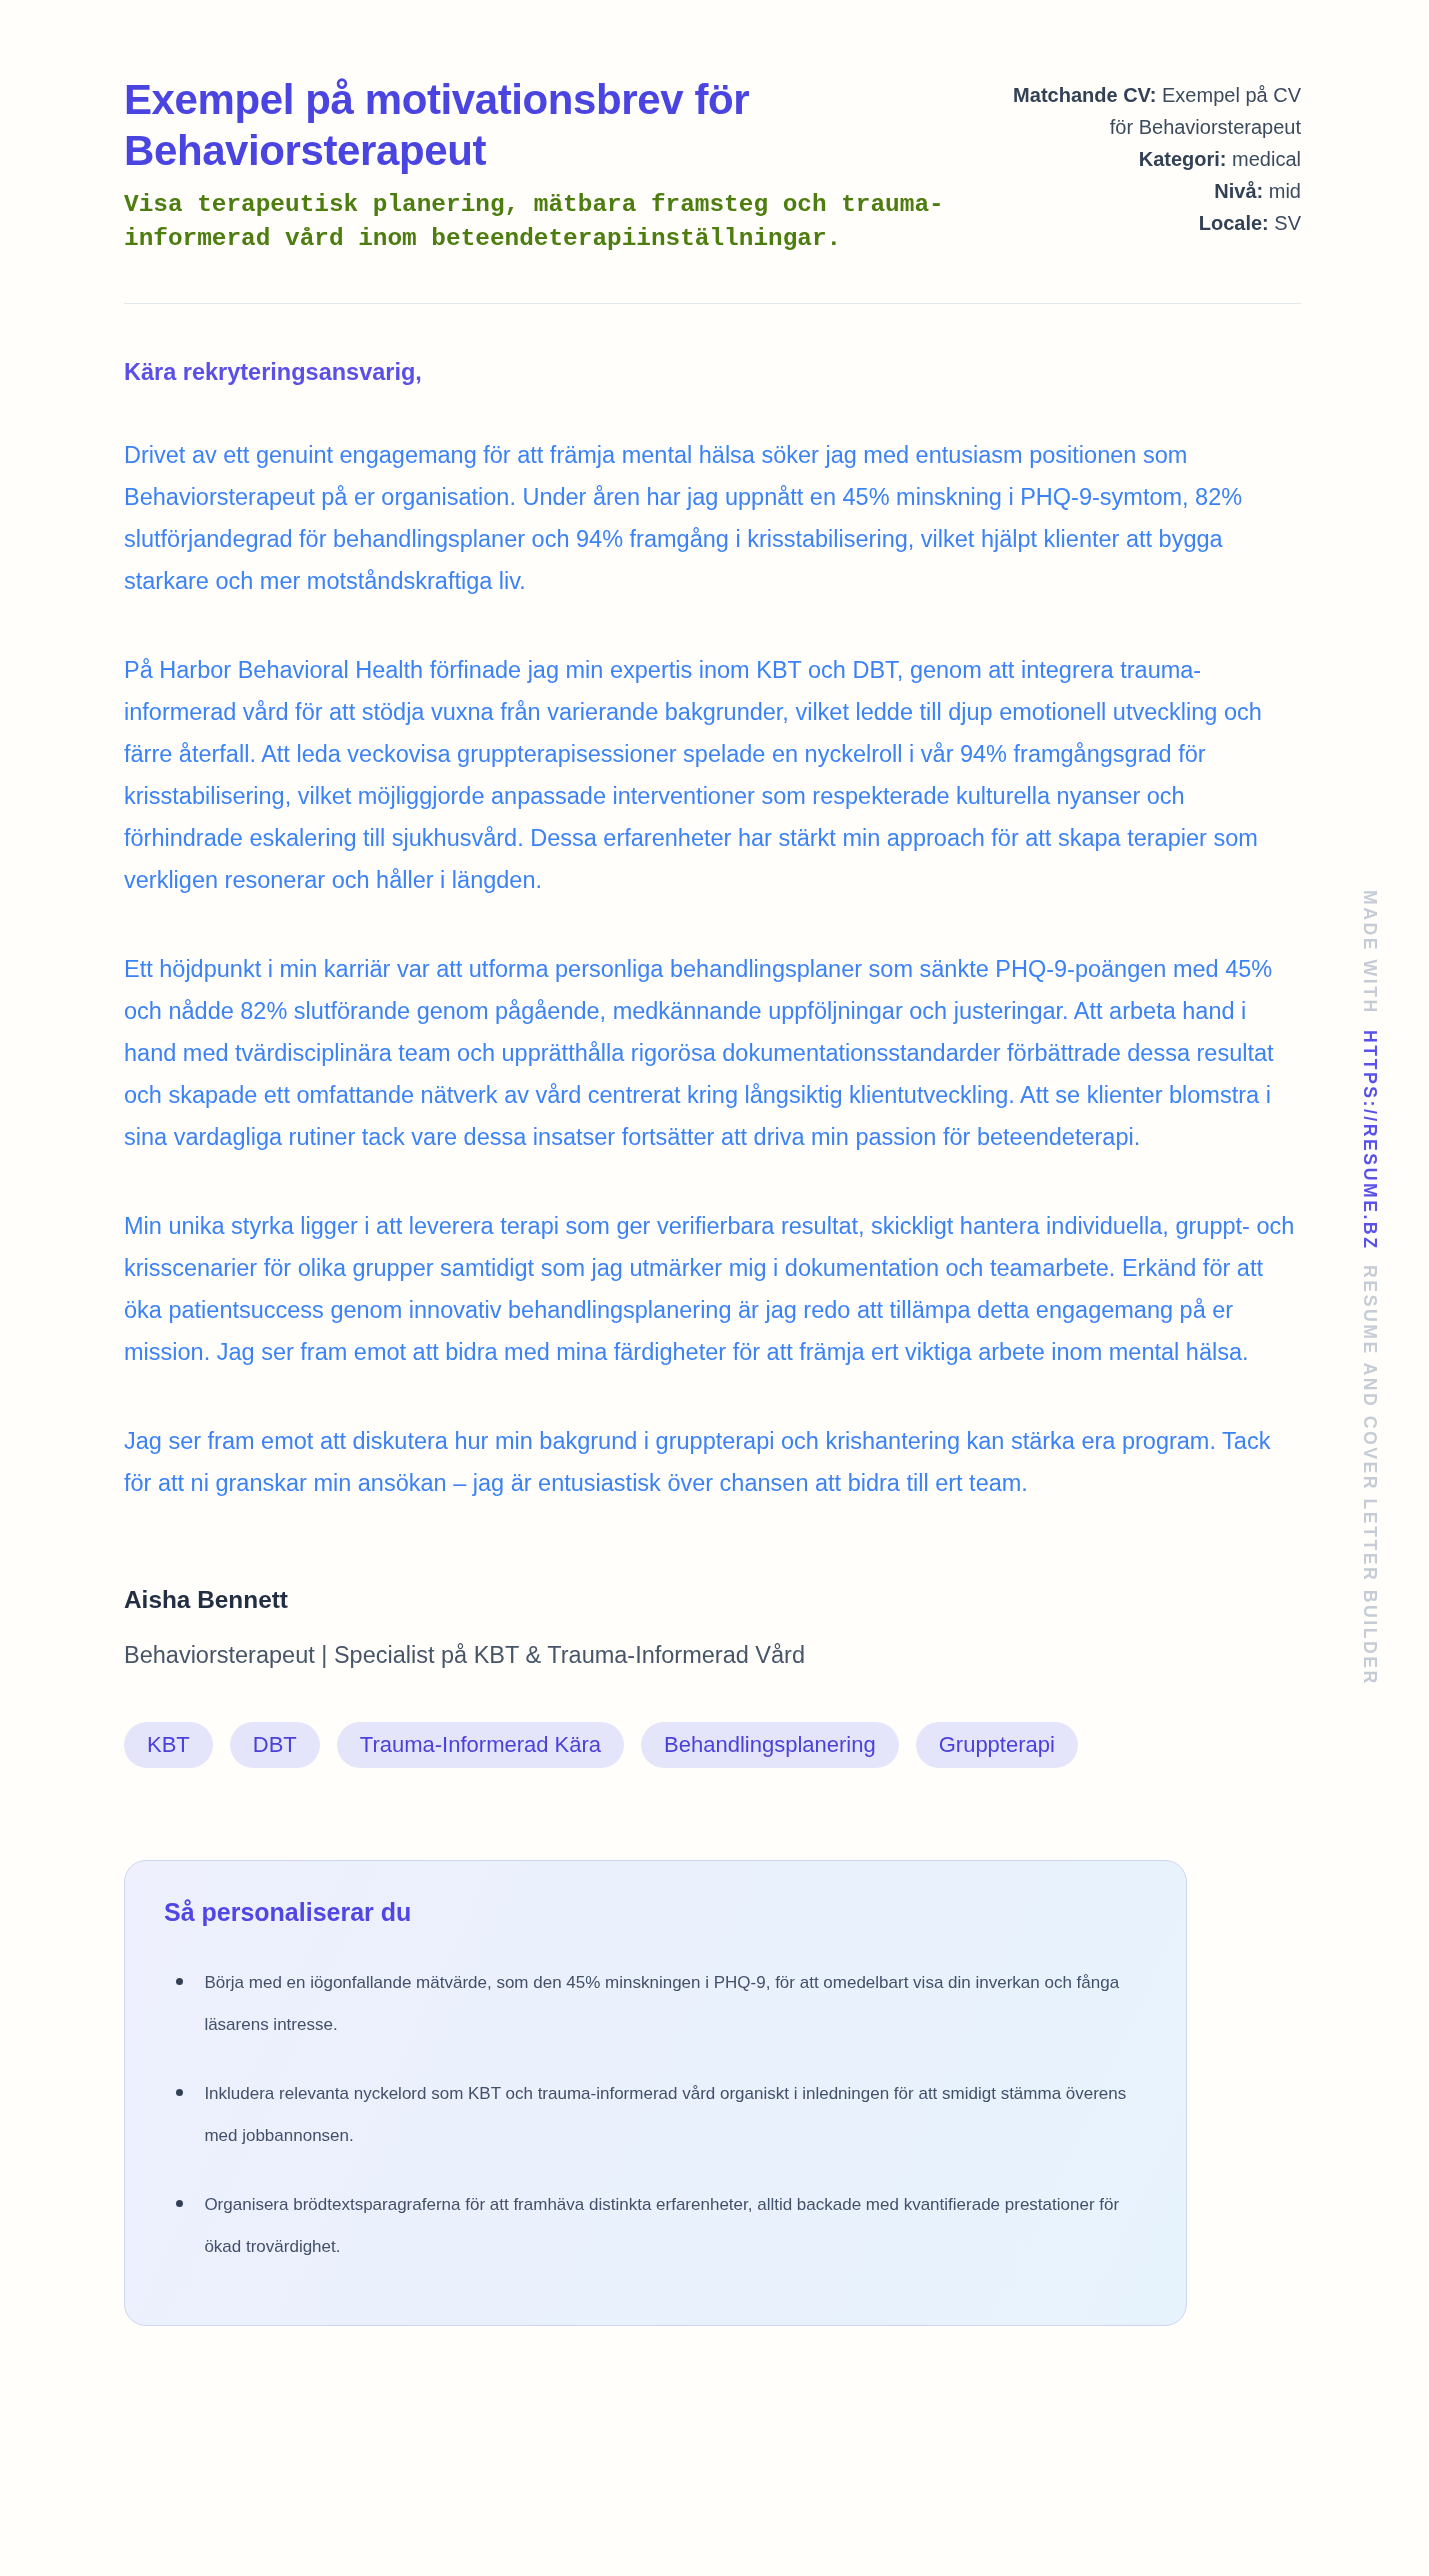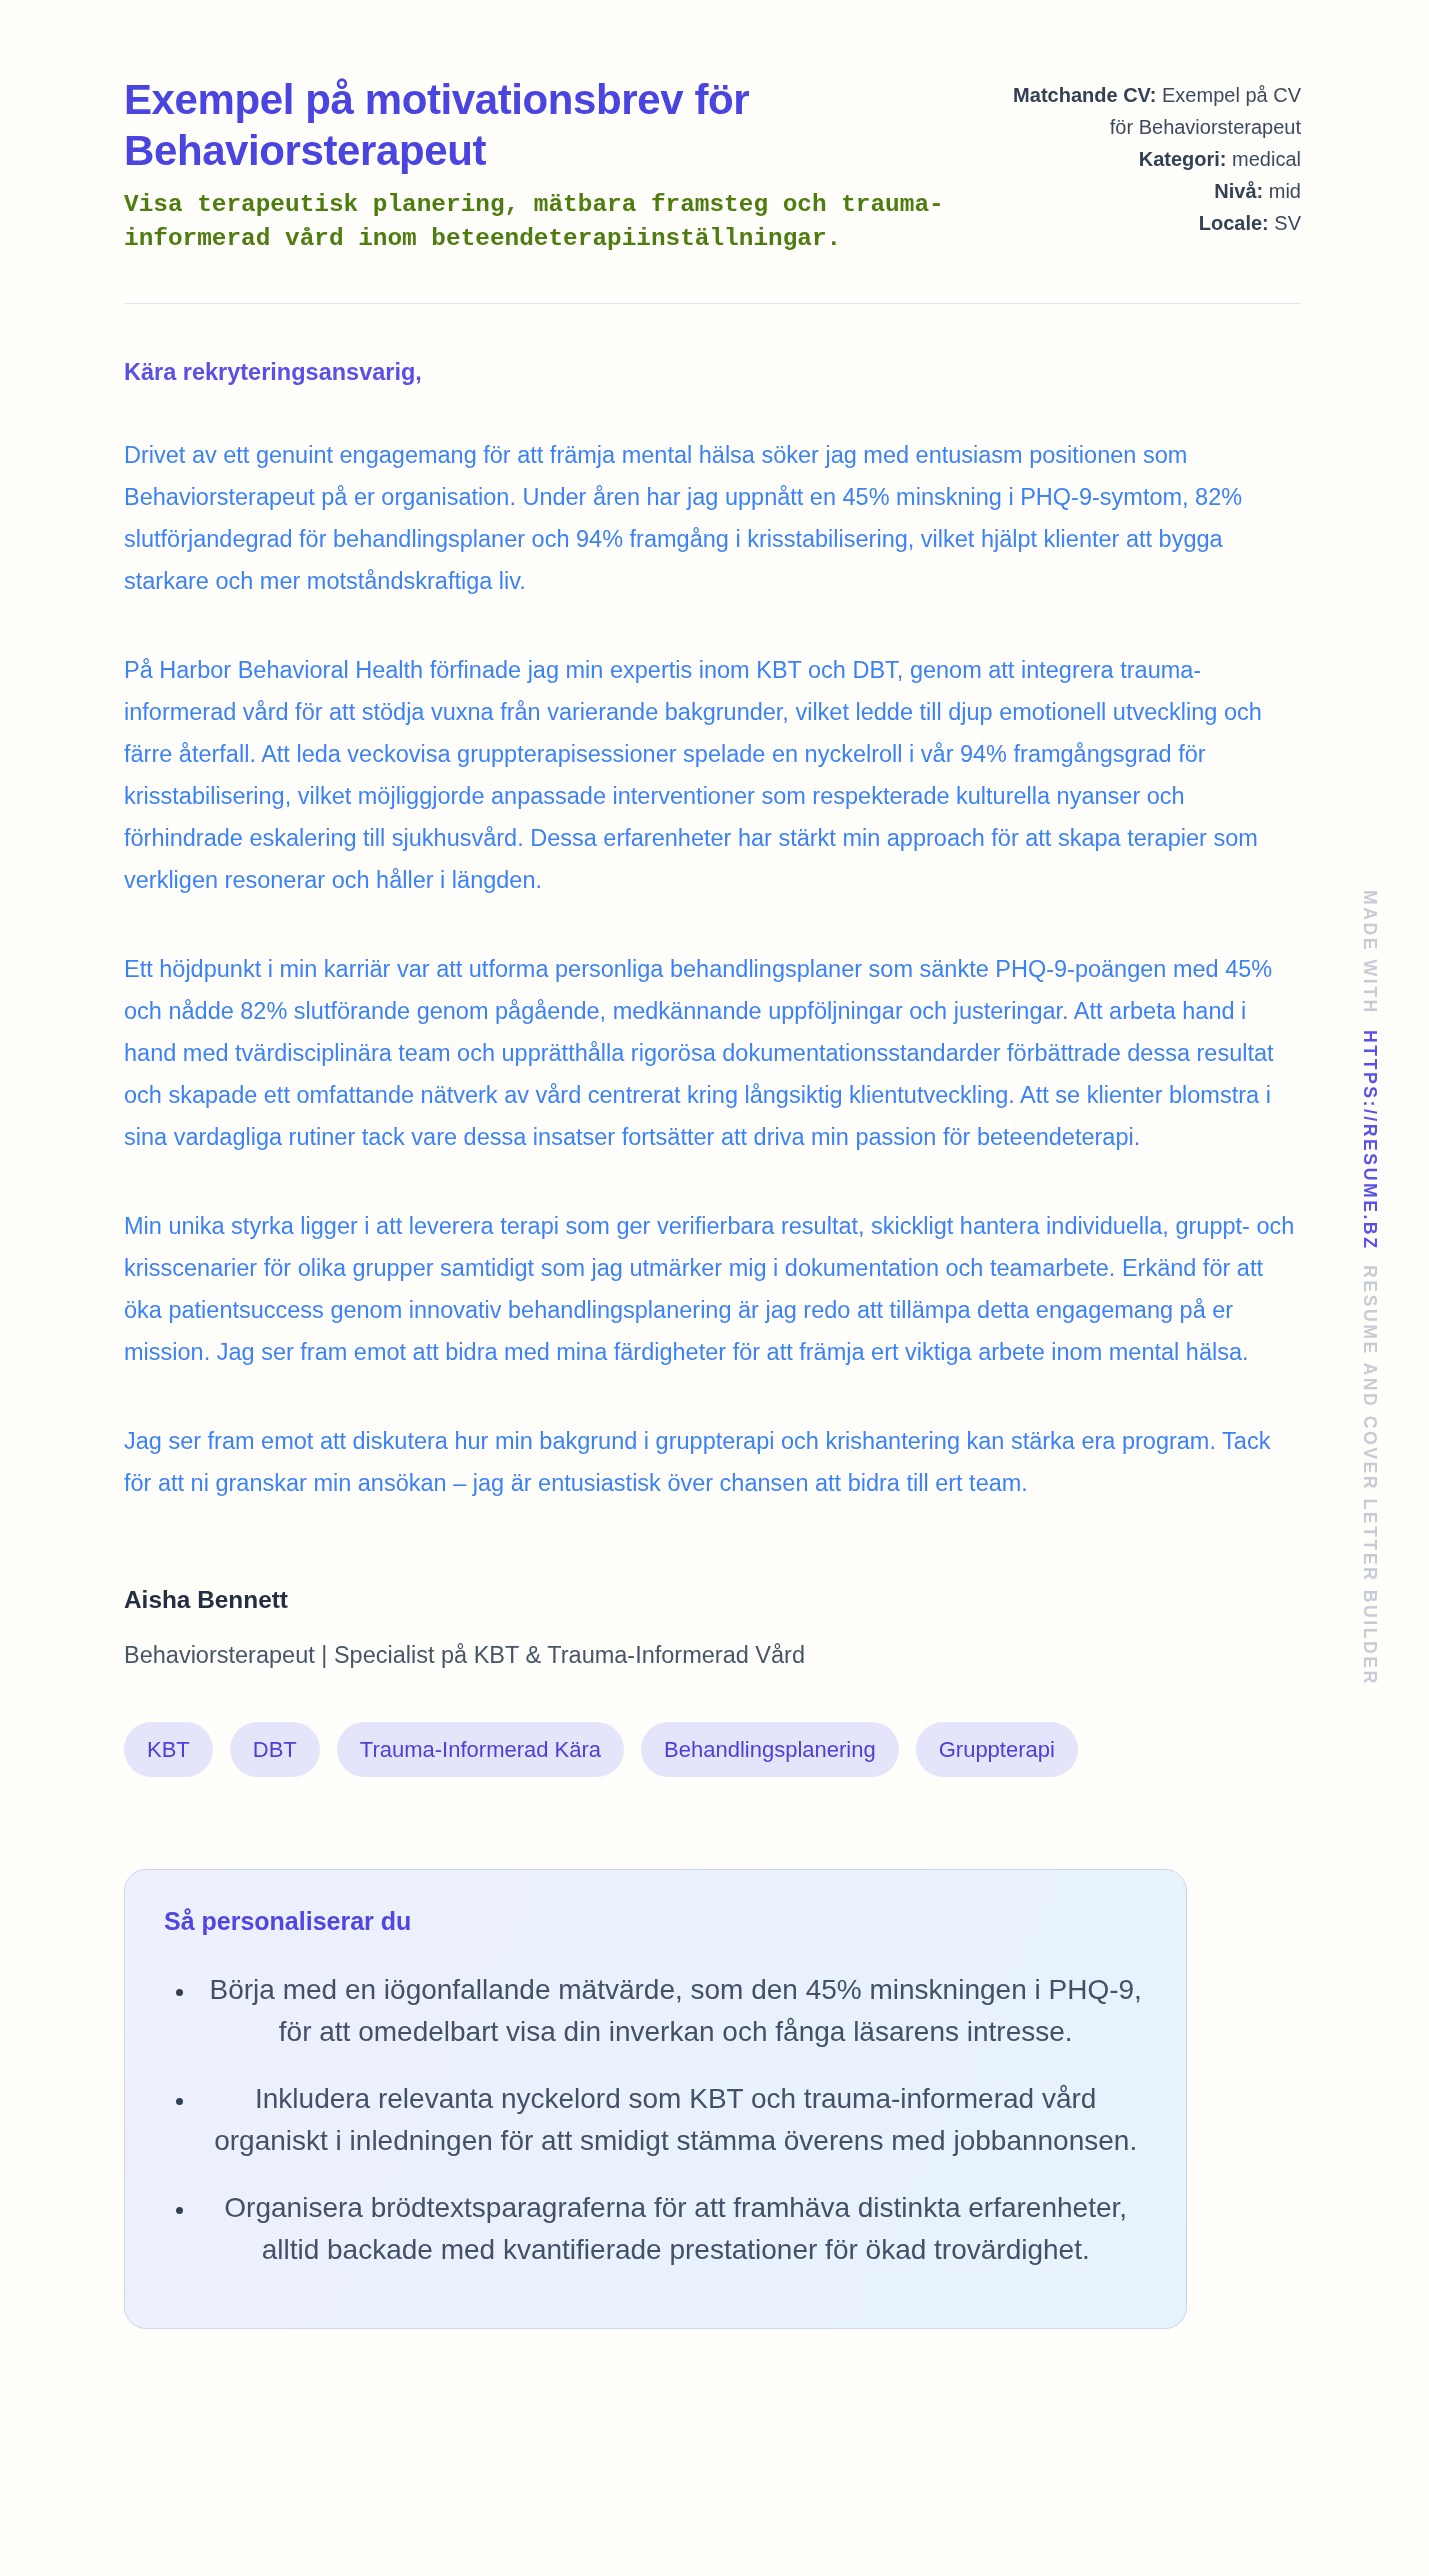--- a/index.html
+++ b/index.html
@@ -28,35 +28,35 @@
   .greeting{margin:54px 0 0 0;font-size:23.5px;font-weight:700;color:#5a50e8;line-height:29px;}
   .para{margin:47px 0 0 0;font-size:23.5px;line-height:42px;color:#3b82f6;max-width:1177px;}
   .sig-name{margin:81px 0 0 0;font-size:24.4px;font-weight:700;color:#232e42;line-height:30px;}
   .sig-role{margin:23.5px 0 0 0;font-size:23.5px;color:#475569;line-height:34px;}
   
   .tags{margin-top:50px;display:flex;flex-wrap:wrap;gap:17px;}
   .tag{
     display:inline-flex;align-items:center;
     background:#e4e5fb;color:#4b40d9;
     font-size:22px;font-weight:500;
-    padding:0 23px;height:55px;border-radius:28px;
+    padding:0 23px;height:46px;border-radius:28px;
     white-space:nowrap;
   }
   
   .tips{
     margin-top:92px;box-sizing:border-box;width:1063px;
     background:linear-gradient(115deg,#eef0fd 0%,#eaf1fc 45%,#e7f3fc 100%);
     border:1.7px solid #ccd6ee;border-radius:22px;
     padding:35px 39px 39px 39px;
   }
   .tips-title{margin:0;font-size:25px;line-height:32px;font-weight:700;color:#5046e4;}
   .tips-list{margin:32px 0 0 0;padding:0 0 0 32px;}
   .tips-list li{
-    font-size:28px;line-height:42px;color:#43506a;
-    margin-bottom:25px;padding-left:8.4px;max-width:1059px;text-align:center;
+    font-size:17px;line-height:42px;color:#43506a;
+    margin-bottom:25px;padding-left:8.4px;max-width:1059px;
   }
   .tips-list li:last-child{margin-bottom:18px;}
   .tips-list li::marker{color:#334155;font-size:22px;}
   
   .watermark{
     position:absolute;right:47px;top:50%;transform:translateY(-50%);
     writing-mode:vertical-rl;
     font-size:17.7px;letter-spacing:2.5px;line-height:25px;
     color:#c6ccd6;font-weight:600;white-space:nowrap;
     user-select:none;

